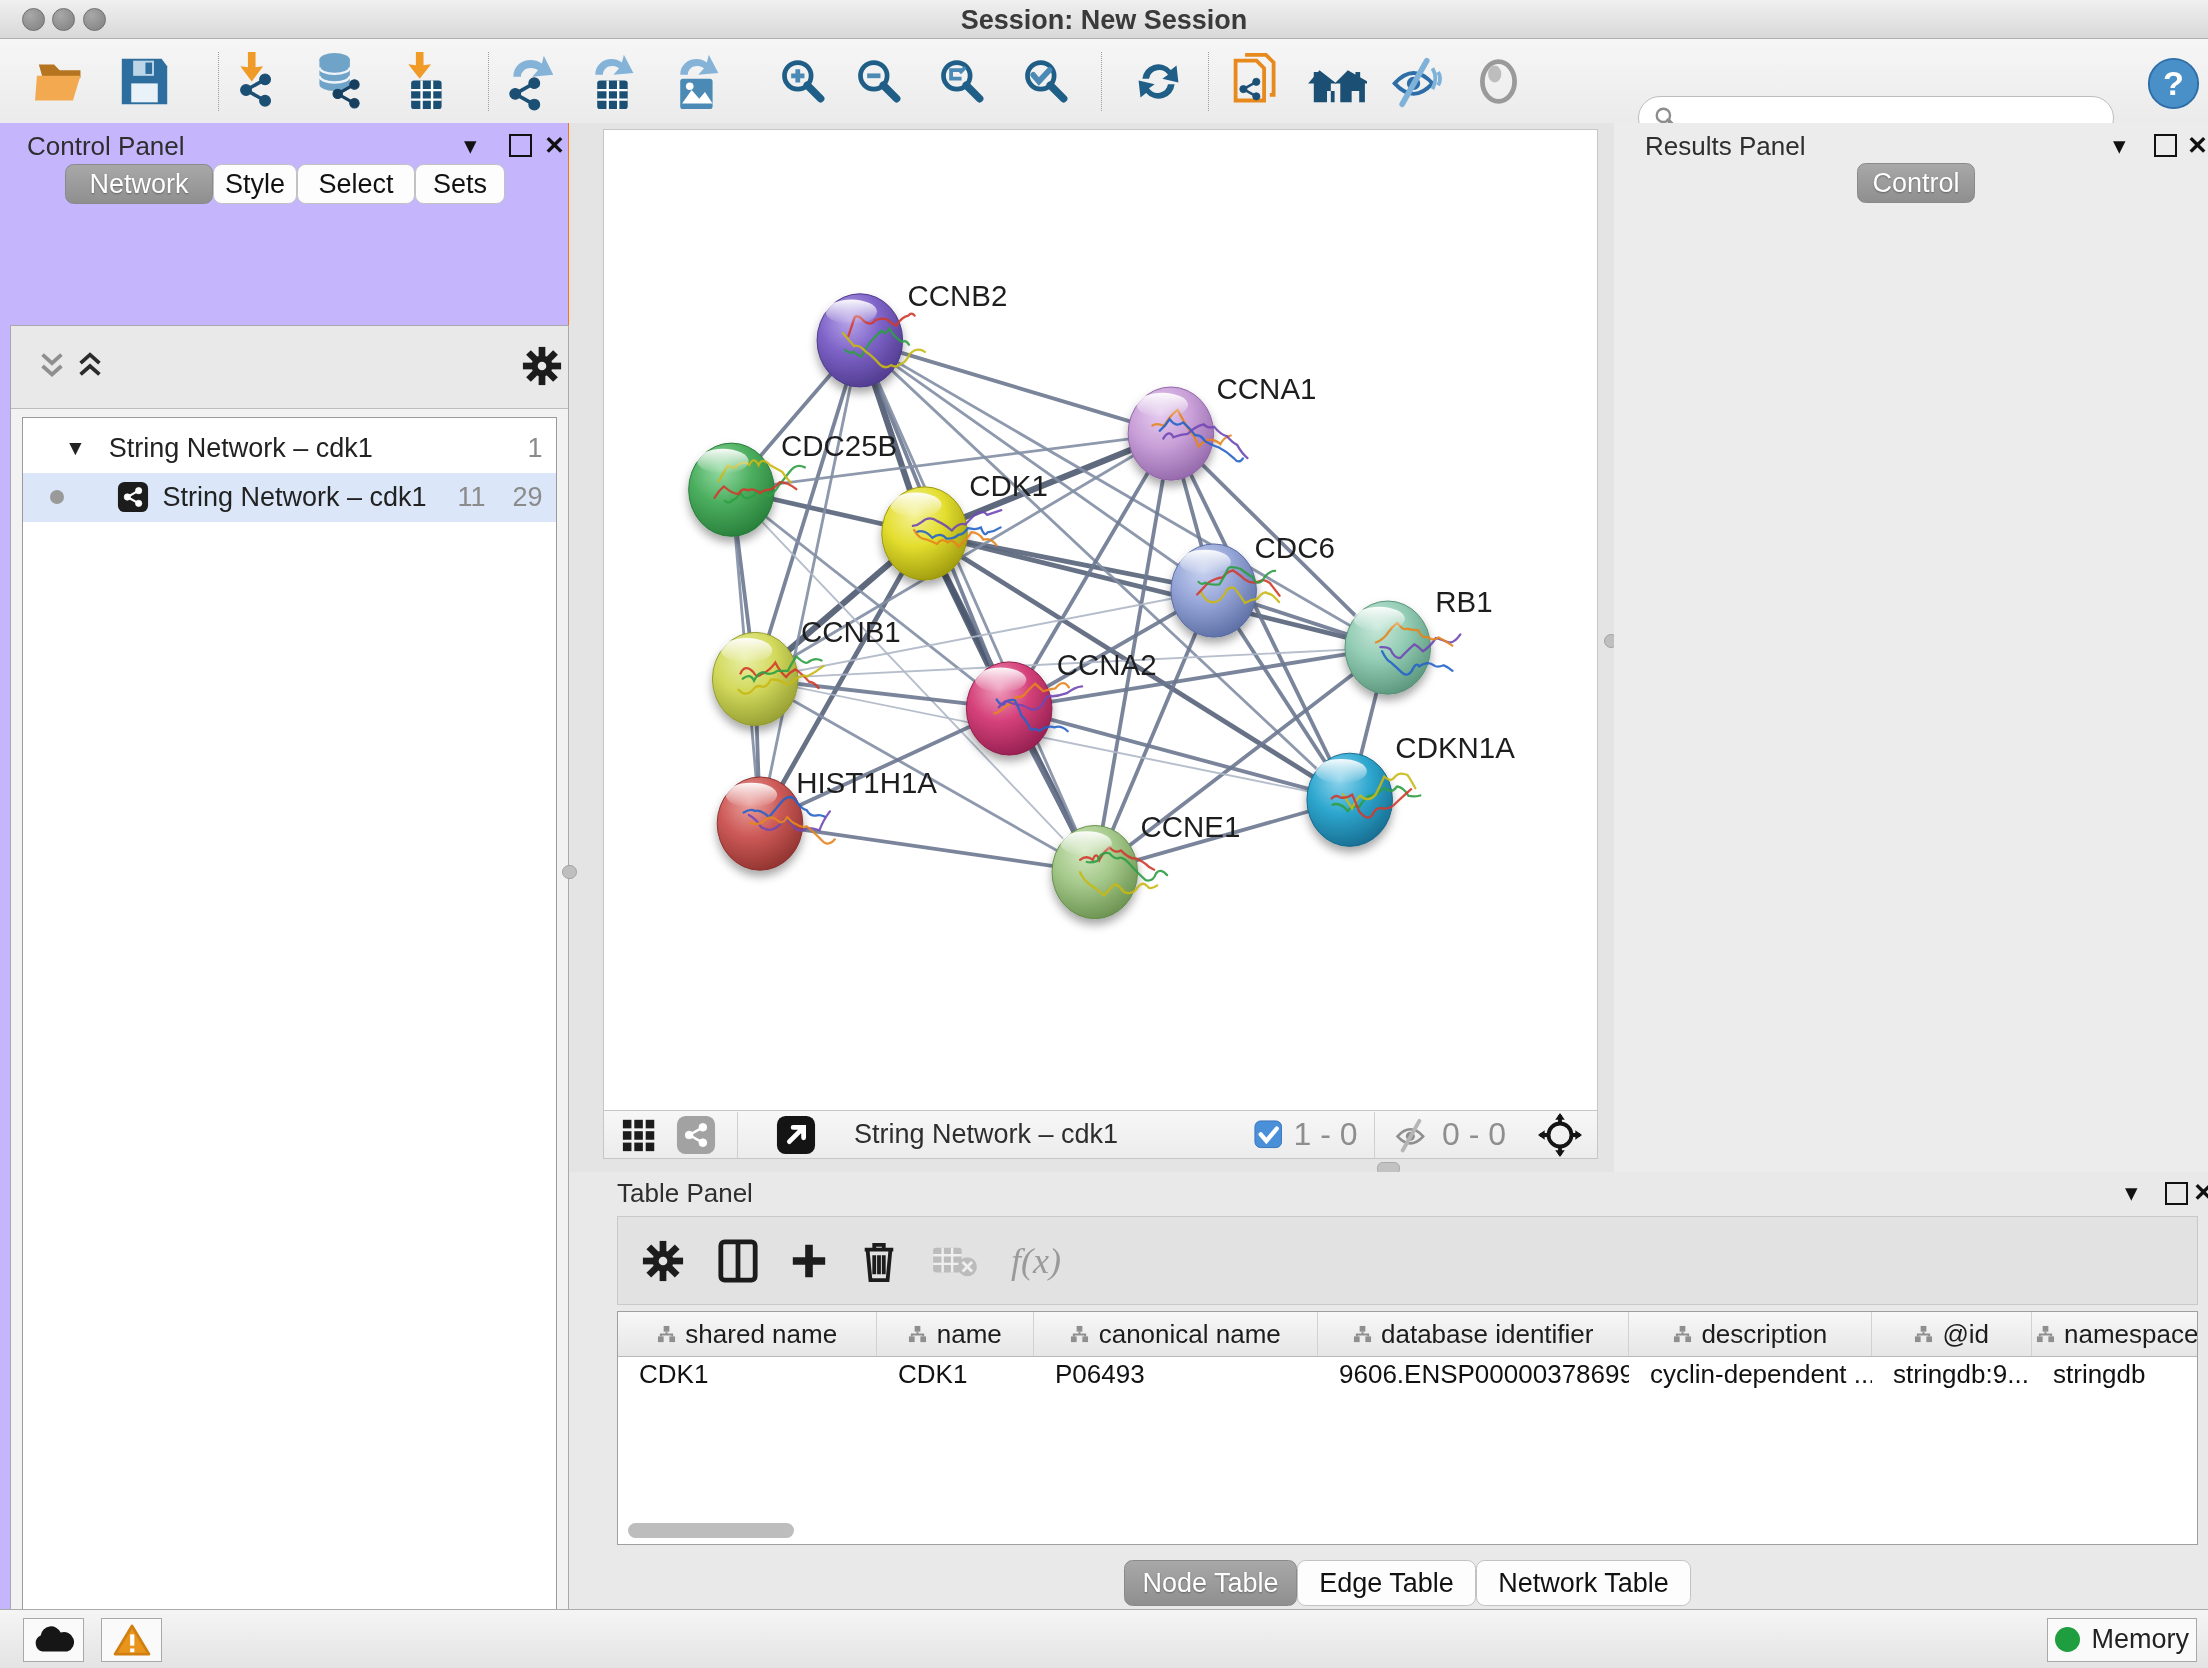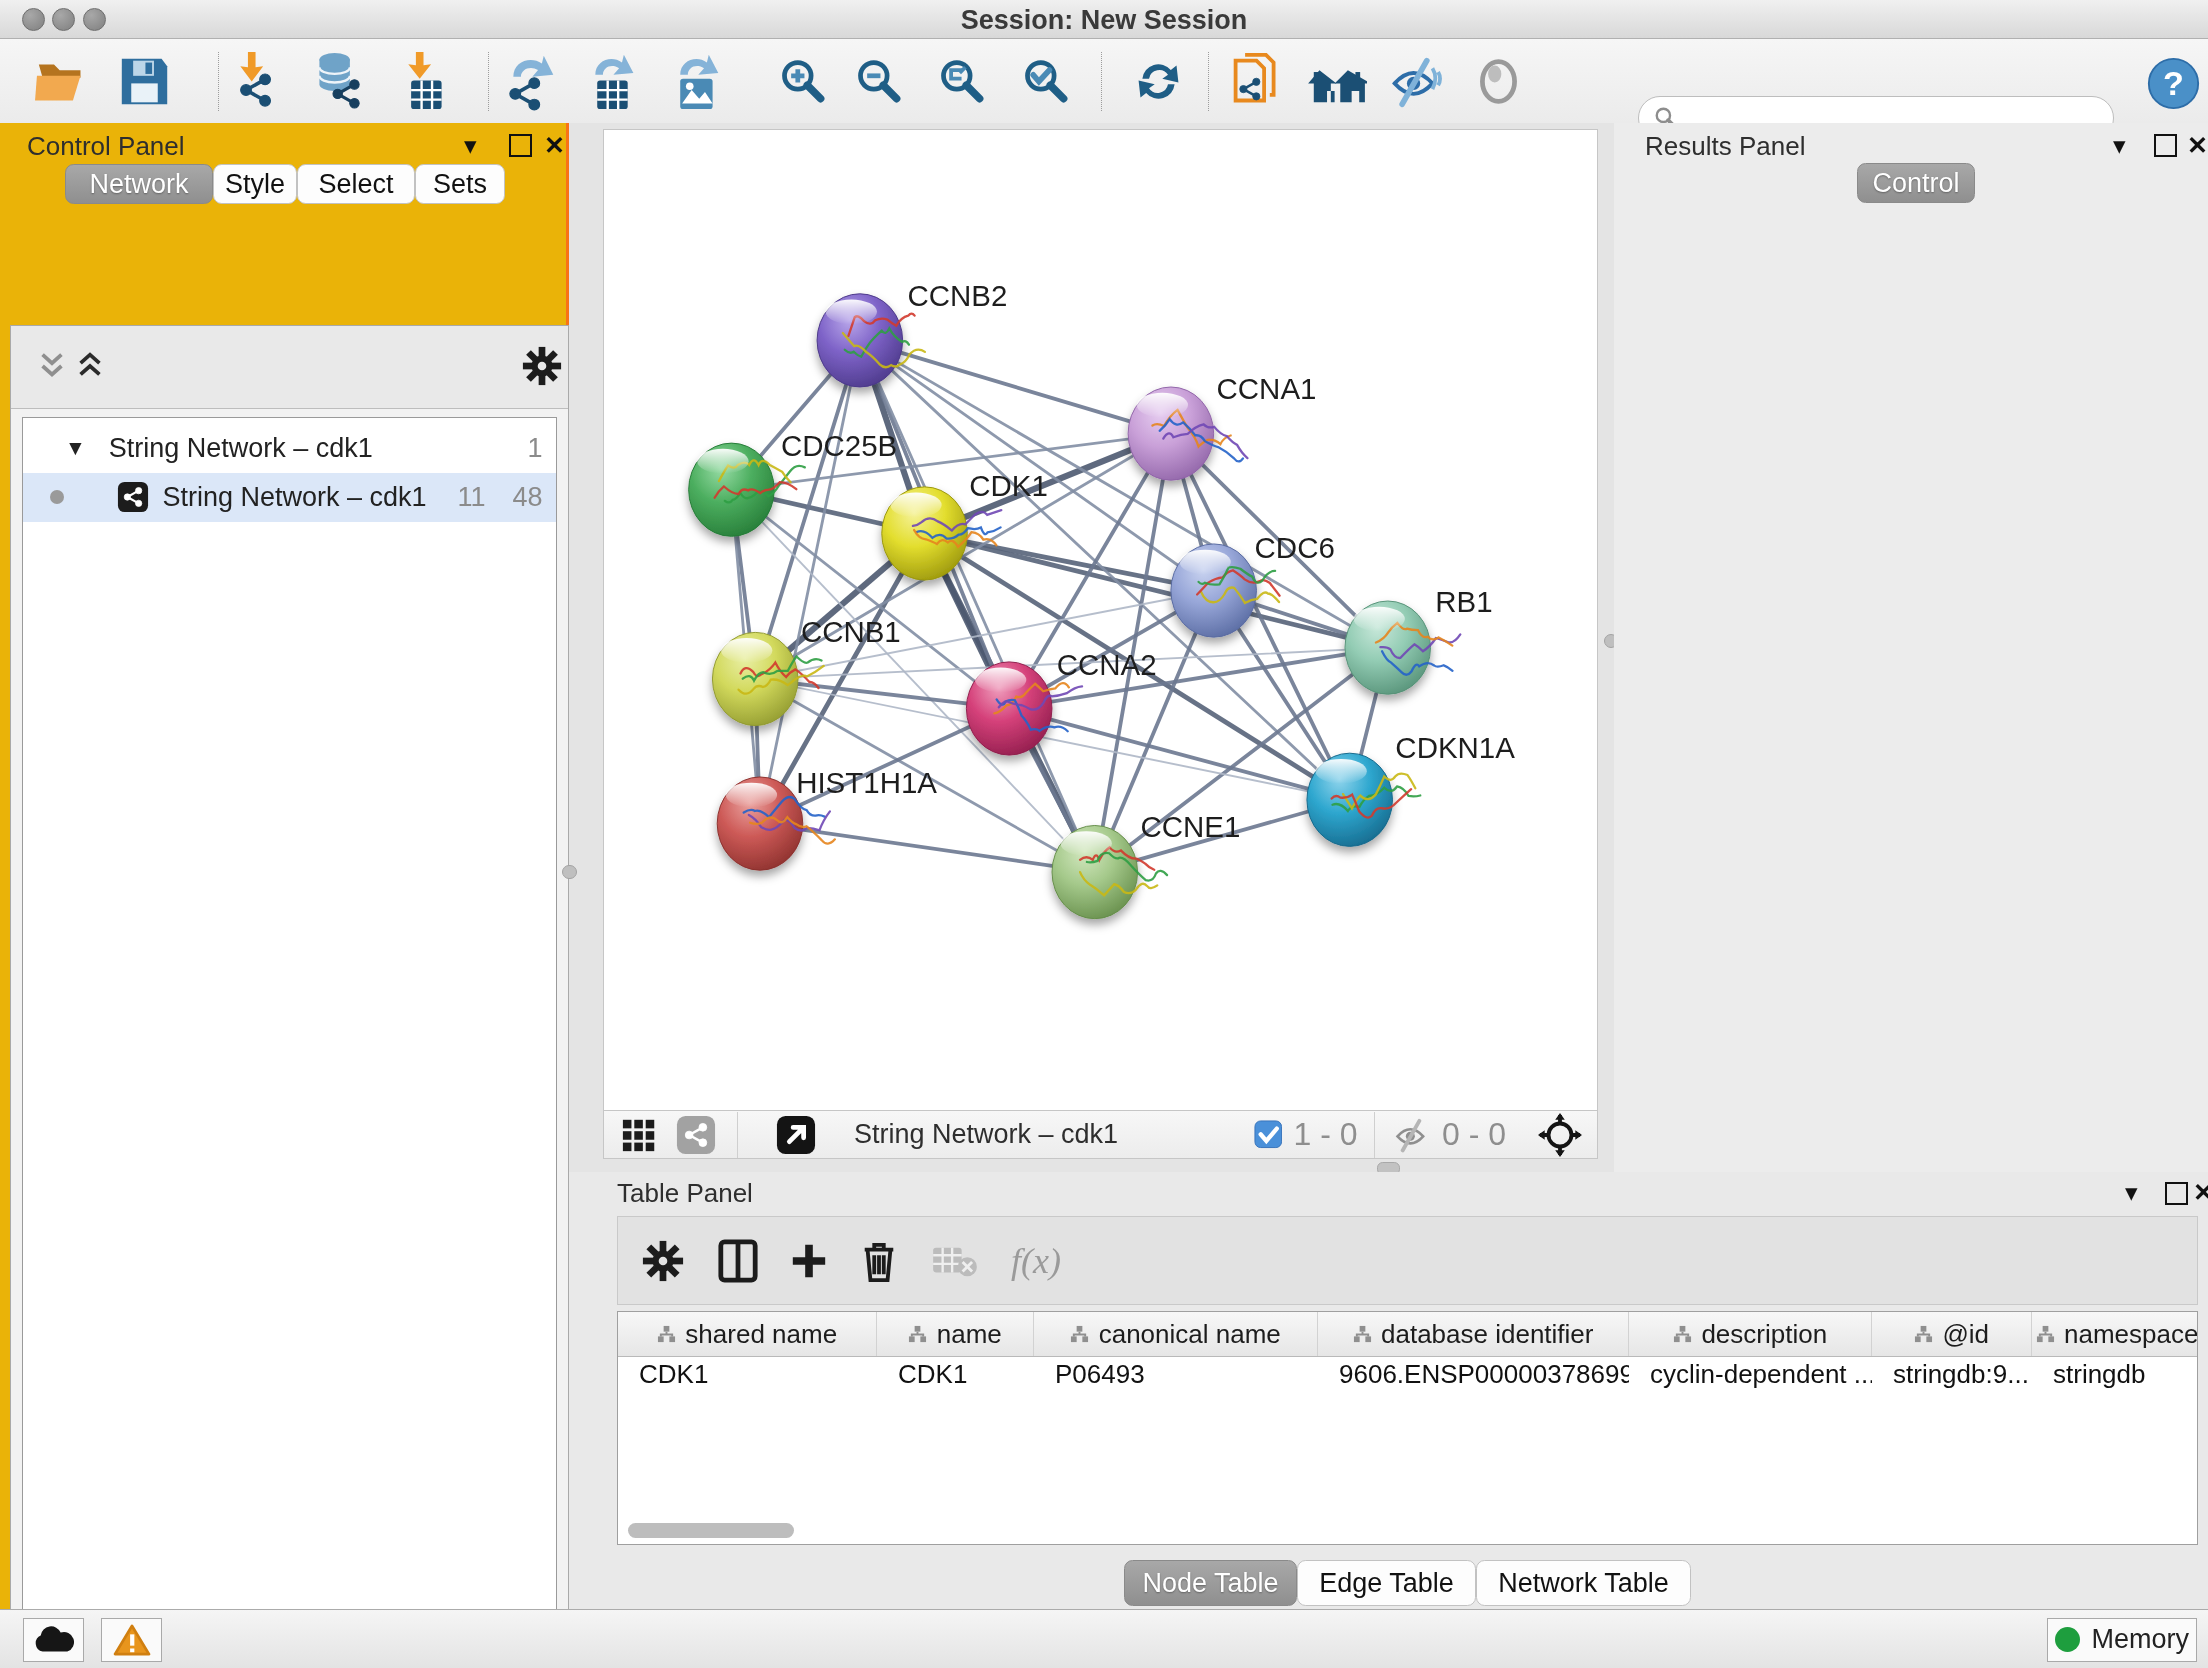--- a/index.html
+++ b/index.html
@@ -260,21 +260,21 @@
   </div>
   <div class="abs tbtn" style="left:2142px;top:13.3px">
     <svg width="55" height="55" viewBox="0 0 58 58">
       <circle cx="29" cy="29" r="26" fill="#4a90c8"></circle>
         <circle cx="29" cy="29" r="26" fill="none" stroke="#2d6da8" stroke-width="2"></circle>
       <text x="29" y="41" text-anchor="middle" font-size="36" font-weight="bold" fill="#fff">?</text>
       </svg>
     </div>
 </div>
 
-<div class="abs" style="left:0;top:123px;width:569px;height:1487px;background:#eab308;border-right:3px solid #f97316;box-sizing:border-box;">
+<div class="abs" style="left:0;top:123px;width:569px;height:1487px;background:#c4b5fd;border-right:1px solid #f97316;box-sizing:border-box;">
   <div class="abs panel-title" style="left:27px;top:7.6px">Control Panel</div>
   <div class="abs phead-ic" style="left:464px;top:7.6px">▾</div>
   <div class="abs" style="left:509px;top:11.4px;width:19px;height:19px;border:2.9px solid #111"></div>
   <div class="abs phead-ic" style="left:544px;top:7.6px;font-weight:bold">✕</div>
   <div class="abs" id="cp-tabs" style="left:65px;top:41px;width:495px;height:40px"><div class="tab sel" style="width: 146px;">Network</div><div class="tab" style="width: 82px;">Style</div><div class="tab" style="width: 116px;">Select</div><div class="tab" style="width: 88px;">Sets</div></div>
 
   <div class="abs" id="cp-box">
     <div class="abs" id="cp-status">
       <svg class="abs" style="left:25px;top:23px" width="32" height="34" viewBox="0 0 34 36">
         <g fill="none" stroke="#8f8f8f" stroke-width="4">
@@ -312,21 +312,21 @@
       <div class="tree-row sel">
         <span style="margin-left:27px;width:14.3px;height:14.3px;border-radius:50%;background:#9a9a9a;display:inline-block"></span>
         <svg style="margin-left:53px" width="32" height="32" viewBox="-17 -17 34 34">
           <rect x="-16" y="-16" width="32" height="32" rx="7" fill="#1c1c1c"></rect>
           <g fill="#fff" stroke="#fff" transform="scale(0.75)">
               <use href="#i-share"></use>
             </g>
           </svg>
         <span style="margin-left:13.3px">String Network – cdk1</span>
         <span class="cnt" style="margin-left:auto">11</span>
-        <span class="cnt" style="margin-left:27px;margin-right:13.3px">48</span>
+        <span class="cnt" style="margin-left:27px;margin-right:13.3px">29</span>
       </div>
     </div>
   </div>
 </div>
 
 <div class="abs" id="net-col">
   <div class="abs" id="net-canvas">
     <svg id="net-svg" width="993" height="981" viewBox="0 0 1044 1031">
         <defs>
           <radialGradient id="g-CCNB2" cx="38%" cy="28%" r="80%">

